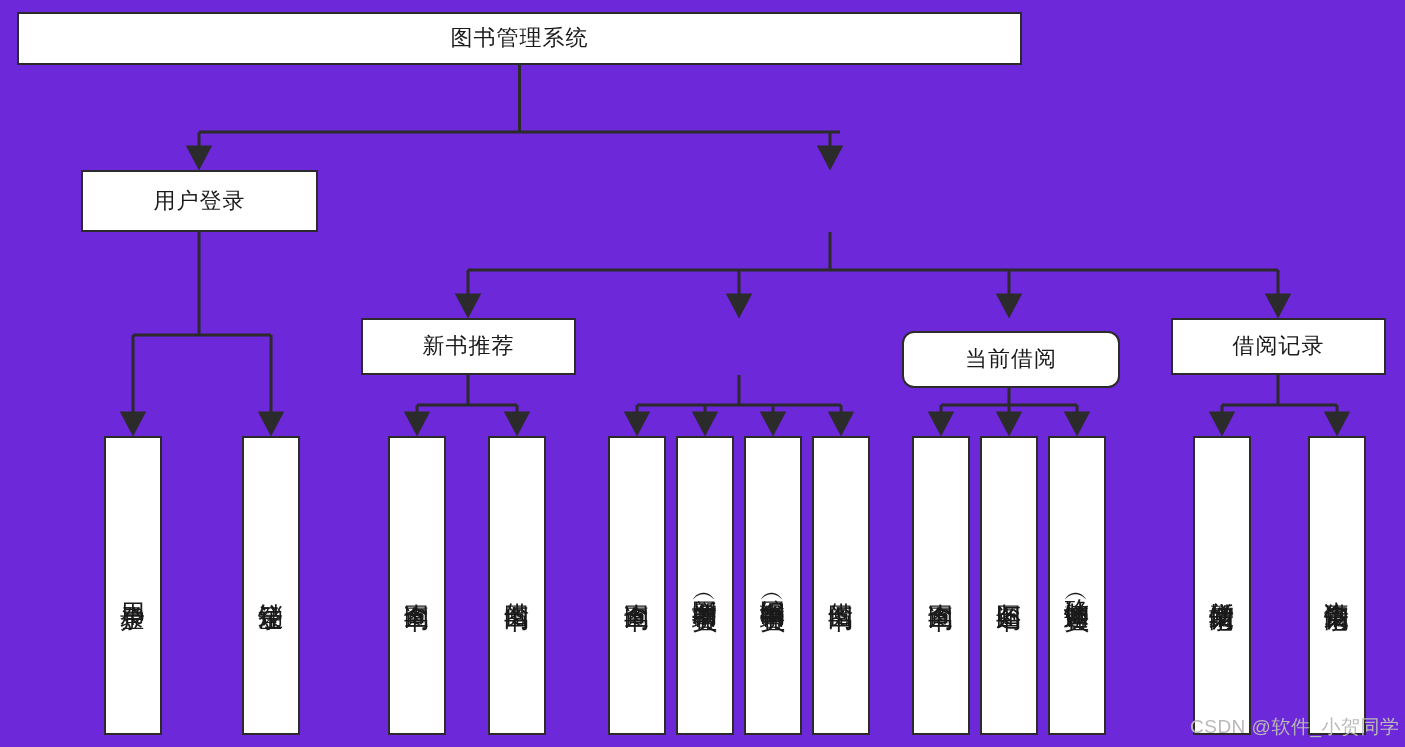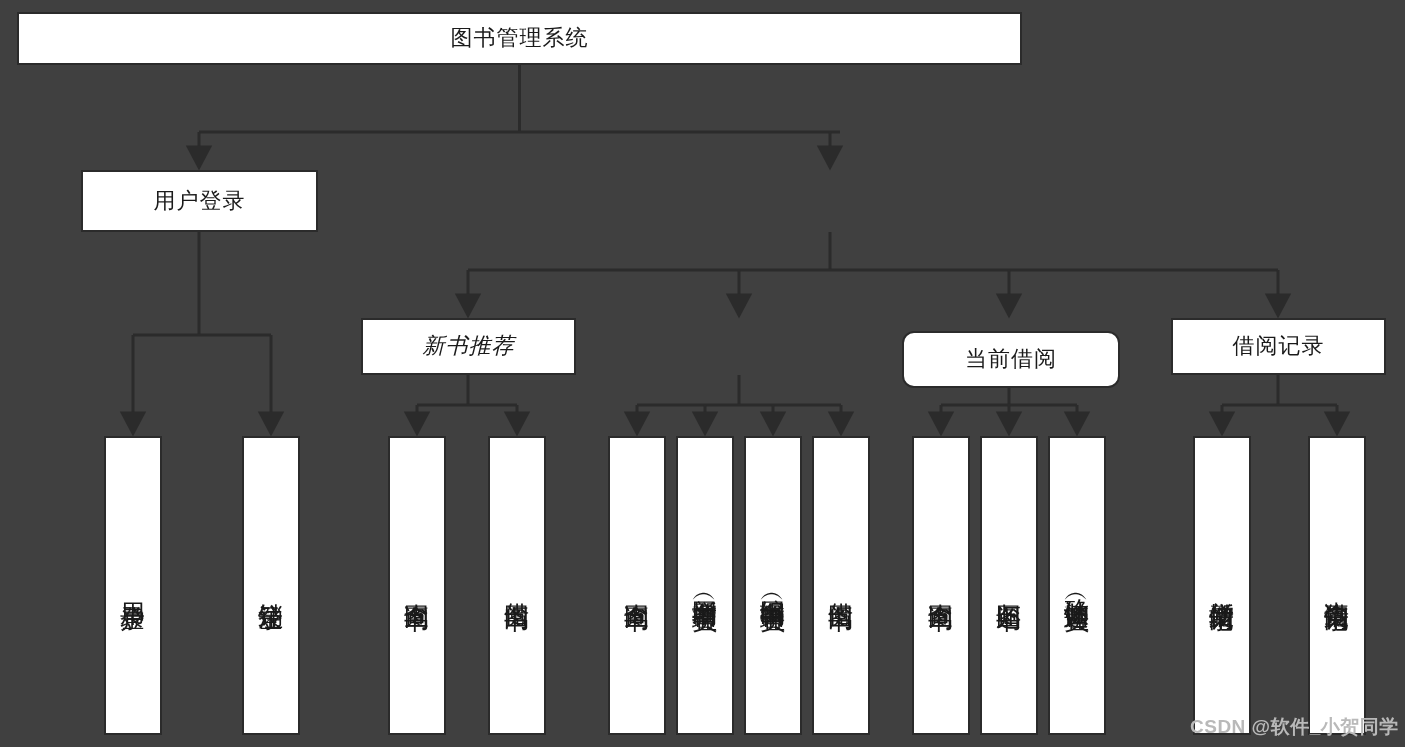--- a/index.html
+++ b/index.html
@@ -7,21 +7,21 @@
     padding: 0;
     background: #ffffff;
   }
   body {
     font-family: "Liberation Sans", "DejaVu Sans", sans-serif;
   }
   #canvas {
     position: relative;
     width: 1405px;
     height: 747px;
-    background: #404040;
+    background: #6d28d9;
     overflow: hidden;
   }
   #edges {
     position: absolute;
     left: 0;
     top: 0;
     width: 1405px;
     height: 747px;
     pointer-events: none;
   }
@@ -54,21 +54,20 @@
     text-orientation: upright;
     display: block;
     white-space: nowrap;
   }
   .watermark {
     position: absolute;
     color: #b9b9b9;
     font-size: 19px;
     white-space: nowrap;
     letter-spacing: 0.5px;
-    font-weight: bold;
   }
 </style>
 </head>
 <body>
 
 <div id="canvas">
 
   <svg id="edges" viewBox="0 0 1405 747">
     <defs>
       <marker id="arr" markerWidth="11" markerHeight="11" refX="4.2" refY="5" orient="auto" markerUnits="strokeWidth">
@@ -116,21 +115,21 @@
       <path d="M1222,405 L1337,405"></path>
       <path d="M1222,405 L1222,424" marker-end="url(#arr)"></path>
       <path d="M1337,405 L1337,424" marker-end="url(#arr)"></path>
     </g>
   </svg>
 
   <div class="node horiz" style="left:17px; top:12px; width:1005px; height:53px;">图书管理系统</div>
 
   <div class="node horiz" style="left:81px; top:170px; width:237px; height:62px;">用户登录</div>
 
-  <div class="node horiz" style="left:361px; top:318px; width:215px; height:57px;font-style:italic;">新书推荐</div>
+  <div class="node horiz" style="left:361px; top:318px; width:215px; height:57px;">新书推荐</div>
   <div class="node horiz" style="left:902px; top:331px; width:218px; height:57px;border-radius:12px;">当前借阅</div>
   <div class="node horiz" style="left:1171px; top:318px; width:215px; height:57px;">借阅记录</div>
 
   <div class="node vert" style="left:104px; top:436px; width:58px; height:299px;">
     <span class="vtext">用户登录</span>
   </div>
   <div class="node vert" style="left:242px; top:436px; width:58px; height:299px;">
     <span class="vtext">注销登录</span>
   </div>
 

